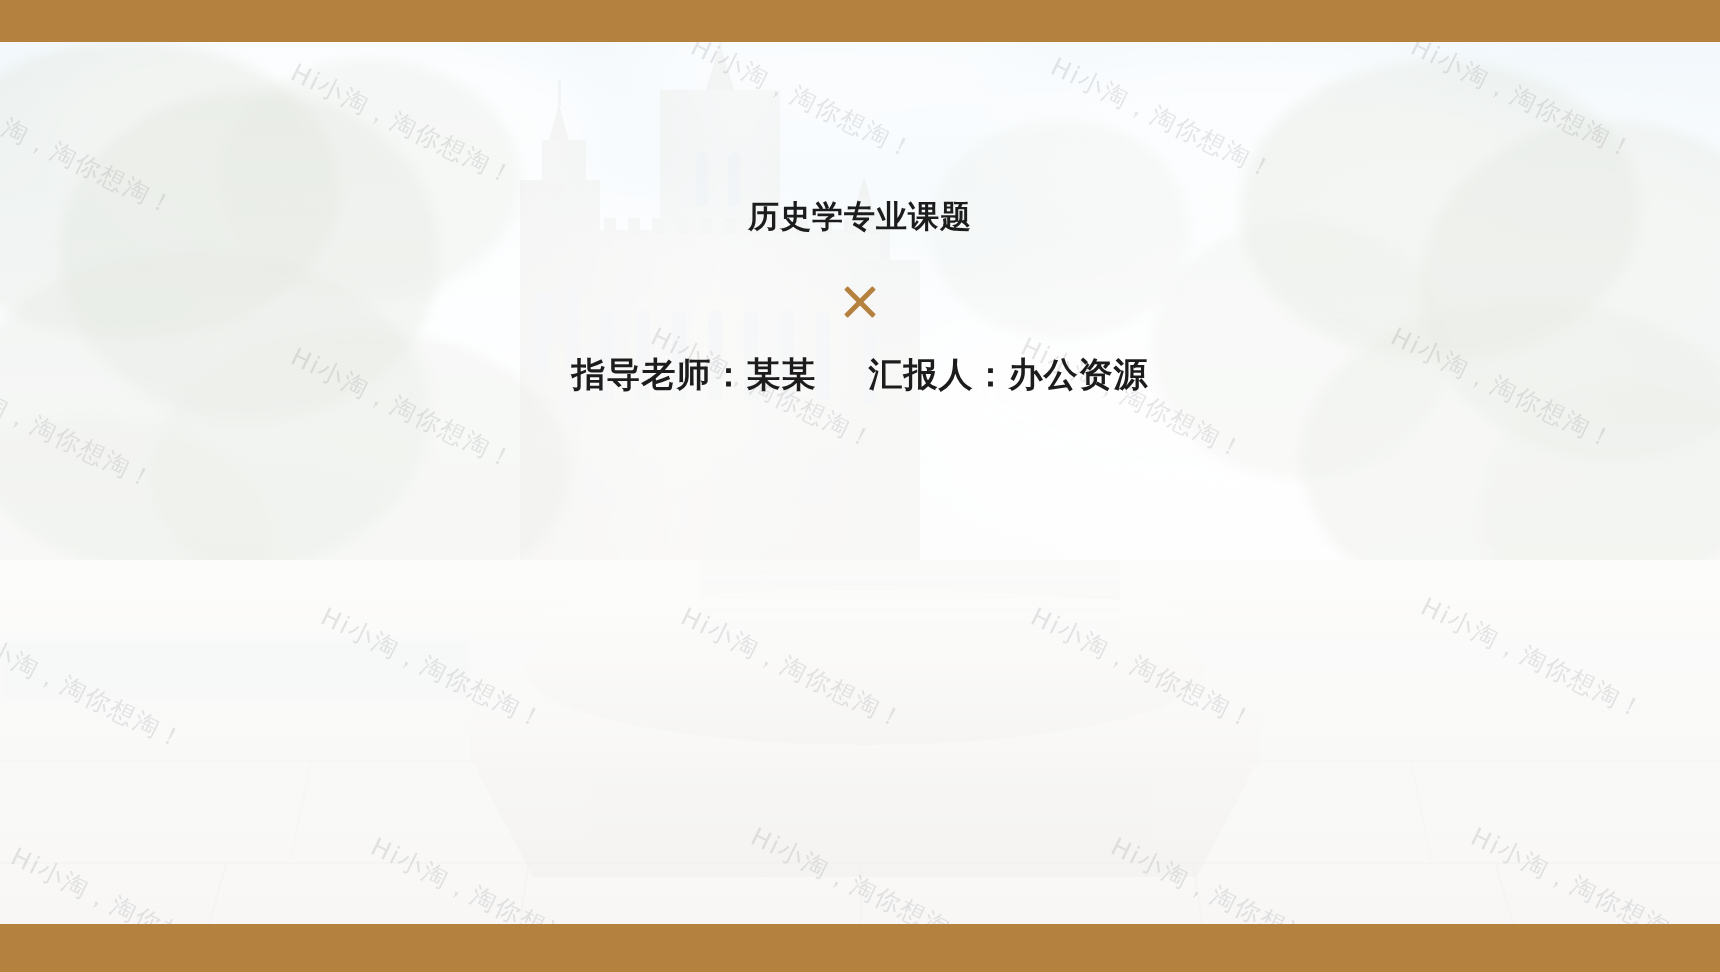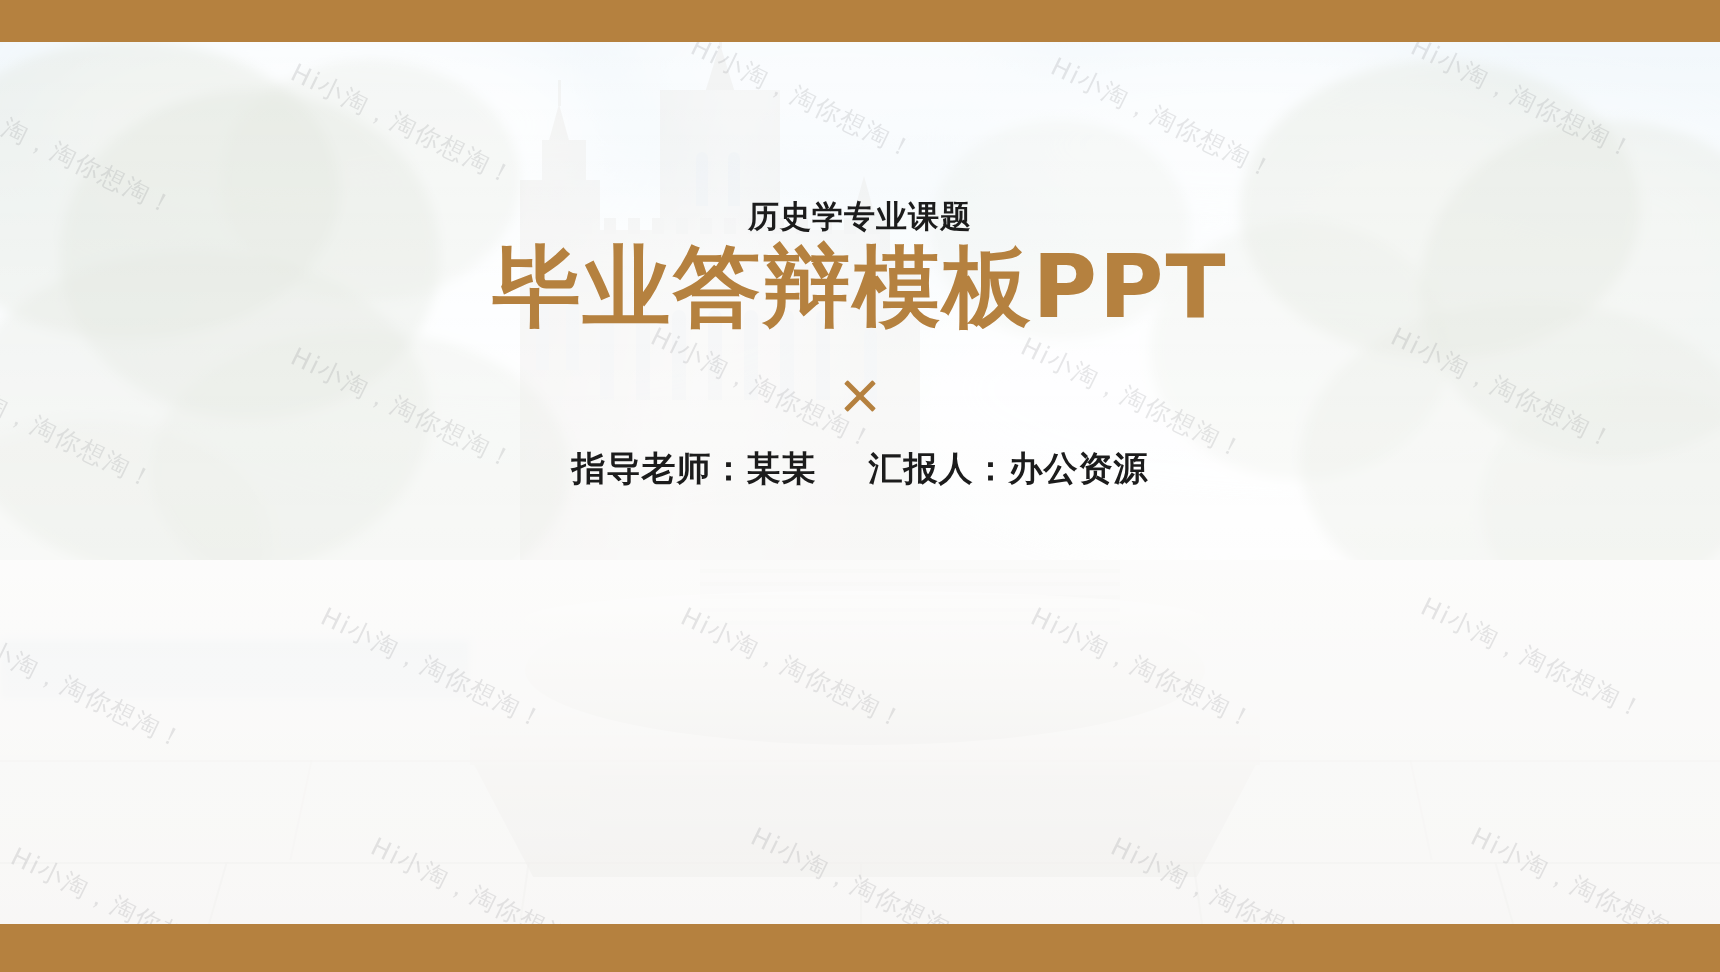--- a/index.html
+++ b/index.html
@@ -284,21 +284,20 @@
     </div>
 
   <div class="bar bar-top"></div>
   <div class="bar bar-bottom"></div>
 
   <div class="content">
 
     <div class="eyebrow">历史学专业课题</div>
 
 
-    <div class="title-sub">毕业答辩模板PPT</div>
 
 
     <div class="divider-x">
       <i></i>
         <i></i>
     </div>
 
     <div class="byline">
       <span>指导老师：某某</span>
       <span class="gap"></span>

